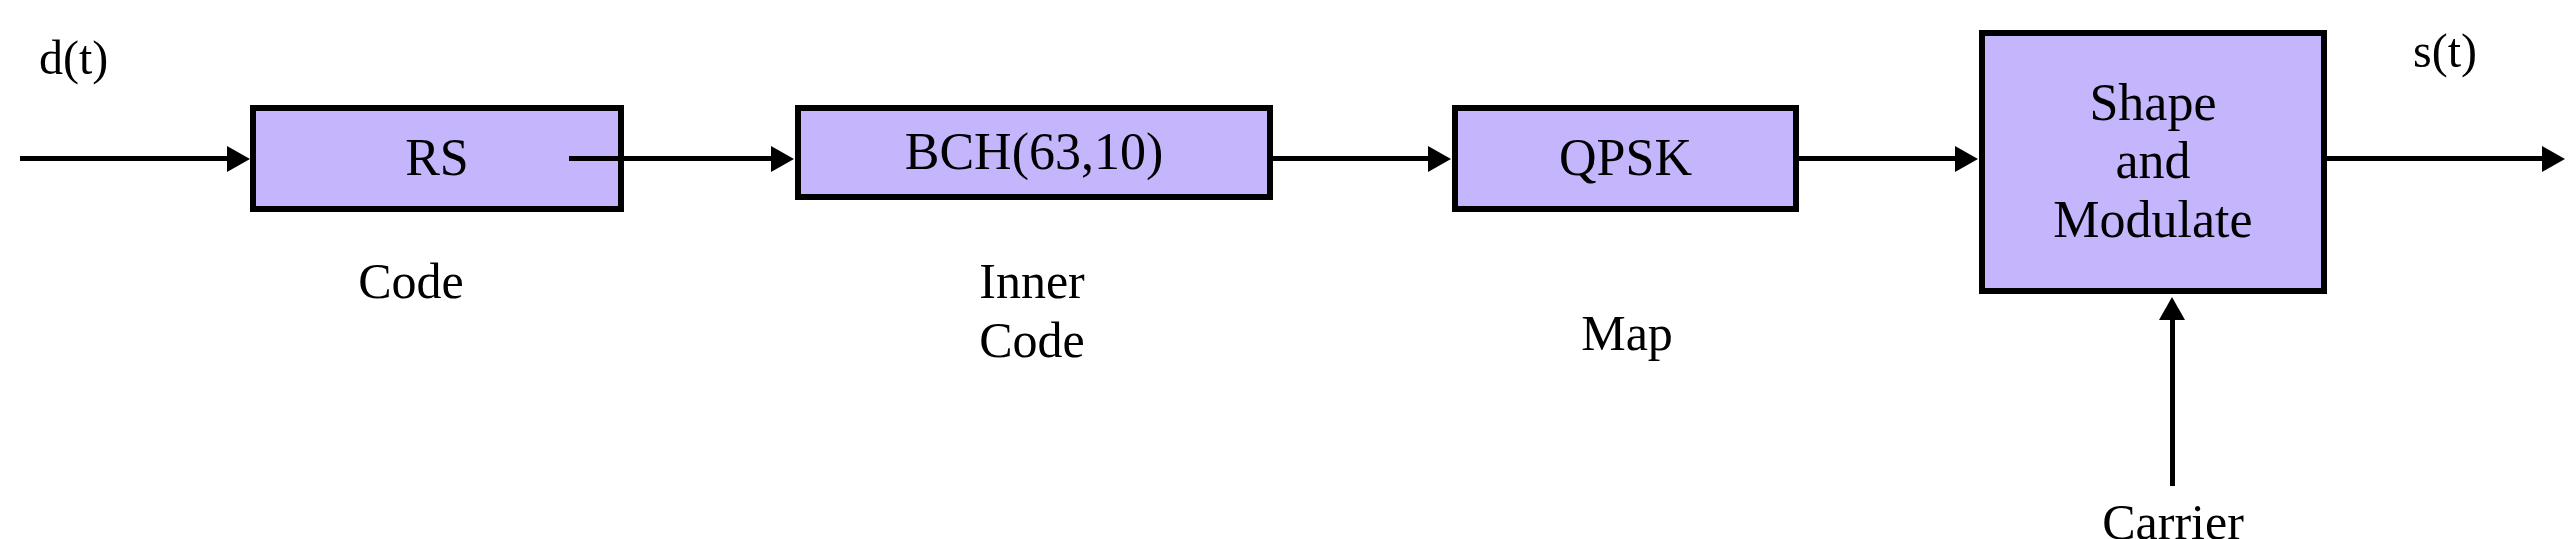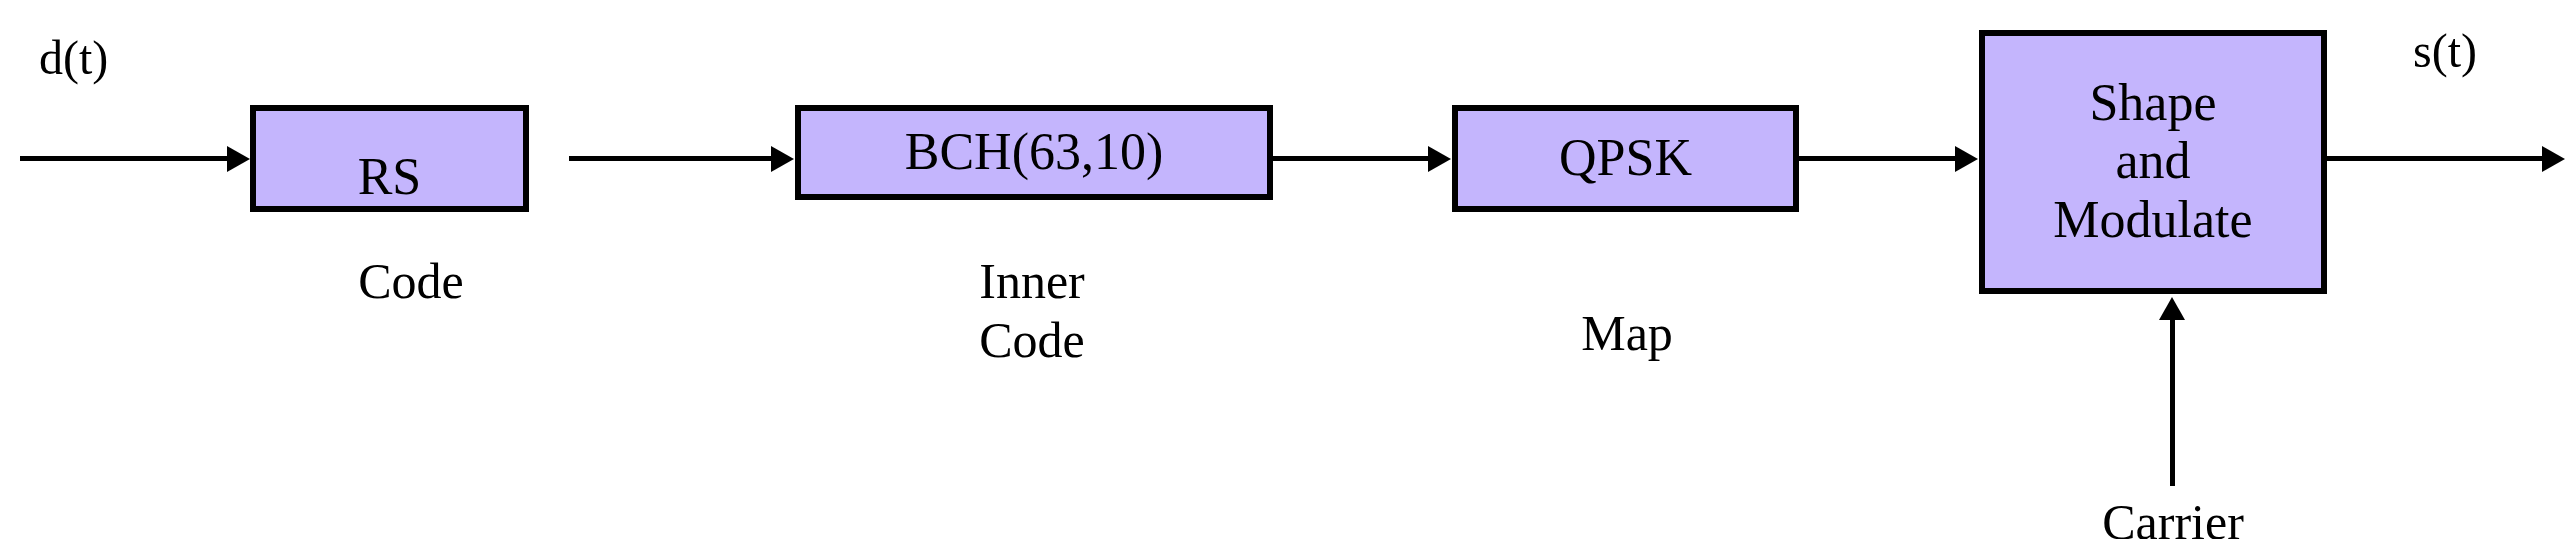--- a/index.html
+++ b/index.html
@@ -87,21 +87,21 @@
 </head>
 <body>
 
 <div id="diagram-root">
 
   <div class="sig-label" style="left:39px; top:34px;">d(t)</div>
 
   <div class="hline" style="left:19.7px; top:156px; width:215px;"></div>
   <div class="arrow-right" style="left:227px; top:146px;"></div>
 
-  <div class="block" style="left:250px; top:105px; width:279px; height:107px;justify-content:flex-end;">
+  <div class="block" style="left:250px; top:105px; width:374px; height:107px;">
     <span class="block-line">RS</span>
   </div>
   <div class="caption" style="left:277px; top:252px; width:268px;">
     <span class="cap-line">Code</span>
   </div>
 
   <div class="hline" style="left:569px; top:156px; width:206px;"></div>
   <div class="arrow-right" style="left:771px; top:146px;"></div>
 
   <div class="block" style="left:795px; top:105px; width:478px; height:95px;">

